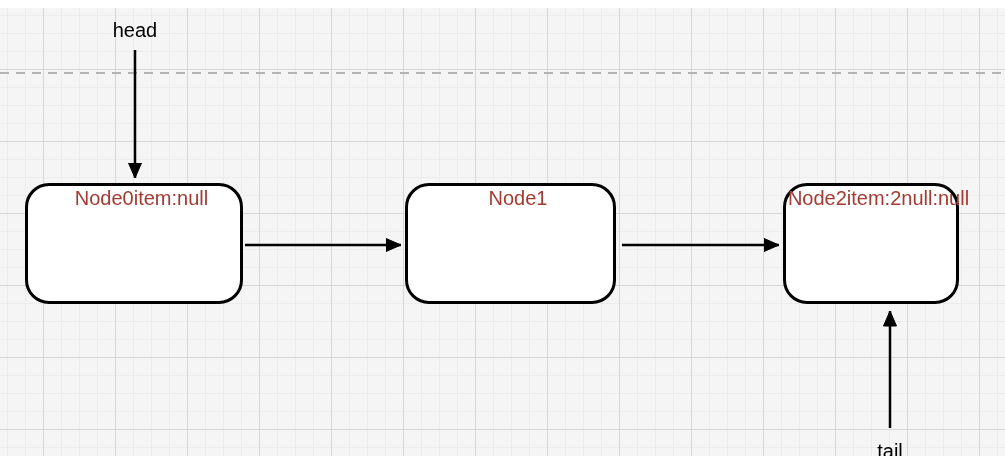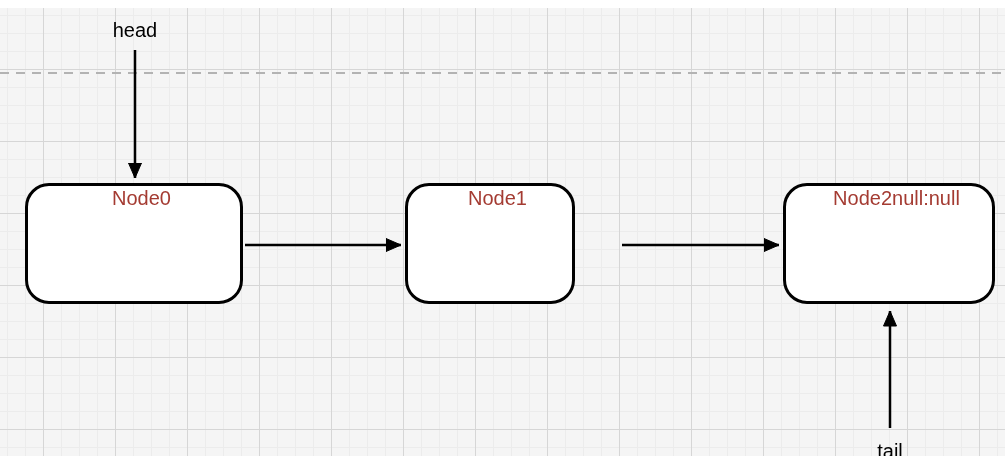--- a/index.html
+++ b/index.html
@@ -47,22 +47,22 @@
     border-radius: 24px;
     display: flex;
     flex-direction: row;
     justify-content: center;
     padding-left: 15px;
     color: #a43b32;
     font-size: 20px;
     line-height: 24px;
   }
   .node-0 { left: 25px;  width: 218px; }
-  .node-1 { left: 405px; width: 170px; }
-  .node-2 { left: 783px; width: 212px; }
+  .node-1 { left: 405px; width: 211px; }
+  .node-2 { left: 783px; width: 176px; }
   .ptr-label {
     position: absolute;
     transform: translateX(-50%);
     color: #000000;
     font-size: 20px;
     line-height: 22px;
     white-space: nowrap;
   }
   .label-head { left: 135px; top: 11px; }
   .label-tail { left: 890px; top: 432px; }
@@ -83,26 +83,28 @@
     <path d="M135,42 L135,170" stroke="#000000" stroke-width="2.5" fill="none" marker-end="url(#arrowhead)"></path>
     <path d="M245,237 L401,237" stroke="#000000" stroke-width="2.5" fill="none" marker-end="url(#arrowhead)"></path>
     <path d="M622,237 L779,237" stroke="#000000" stroke-width="2.5" fill="none" marker-end="url(#arrowhead)"></path>
     <path d="M890,420 L890,303" stroke="#000000" stroke-width="2.5" fill="none" marker-end="url(#arrowhead)"></path>
   </svg>
 
   <div class="ptr-label label-head">head</div>
 
   <div class="node node-0">
     <div>Node0</div>
+    <div>item:null</div>
   </div>
 
   <div class="node node-1">
     <div>Node1</div>
   </div>
 
   <div class="node node-2">
     <div>Node2</div>
+    <div>item:2</div>
     <div>null:null</div>
   </div>
 
   <div class="ptr-label label-tail">tail</div>
 
 </div>
 
 </body></html>

